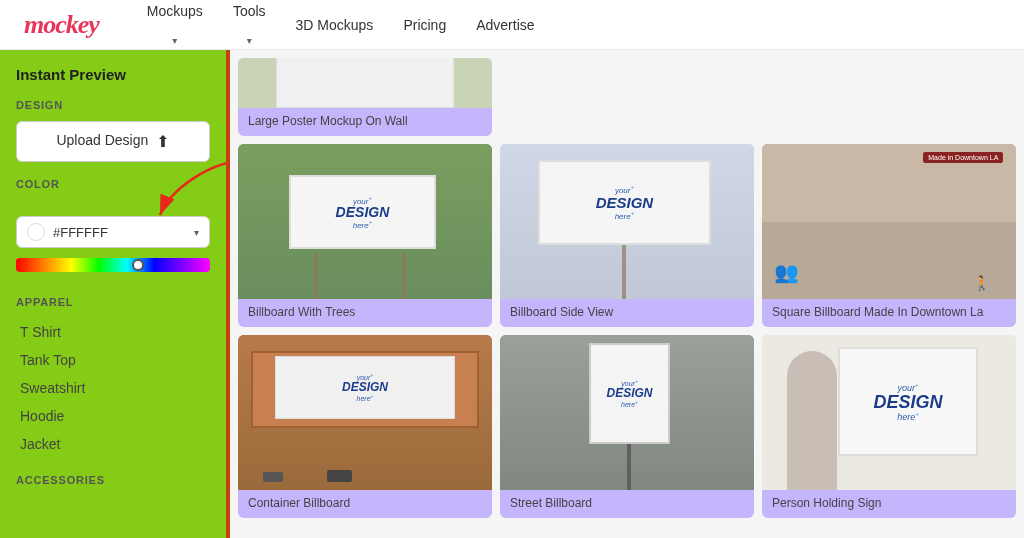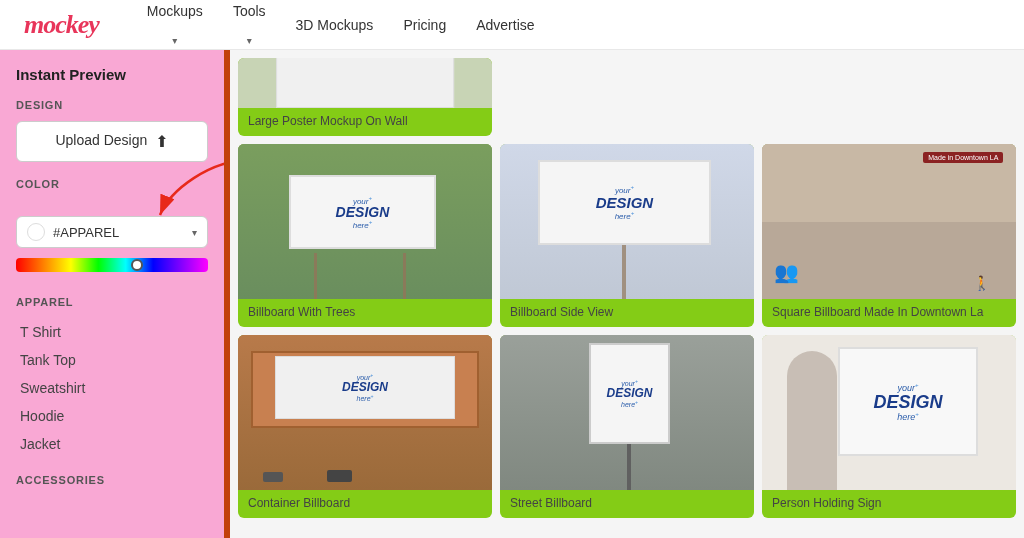--- a/index.html
+++ b/index.html
@@ -22,22 +22,22 @@
       padding: 6px 12px; font-size: 14px; color: #333;
       cursor: pointer; border-radius: 4px; flex-direction: column;
     }
     .nav-chevron { font-size: 10px; color: #666; }
 
     
     .layout { display: flex; height: calc(538px - 50px); }
 
     
     .sidebar {
-      width: 230px; min-width: 230px; background: #f9a8d4;
-      border-right: 6px solid #c2410c; padding: 16px;
+      width: 230px; min-width: 230px; background: #84cc16;
+      border-right: 4px solid #c2410c; padding: 16px;
       overflow-y: auto;
     }
     .sidebar-section-title {
       font-size: 11px; font-weight: 700; color: #555;
       letter-spacing: 0.8px; margin-bottom: 10px; margin-top: 16px;
     }
     .instant-preview-title {
       font-size: 15px; font-weight: 700; color: #222; margin-bottom: 14px;
     }
     .upload-btn {
@@ -75,21 +75,21 @@
     }
 
     .category-item {
       padding: 6px 4px; font-size: 14px; color: #444;
       cursor: pointer; border-radius: 4px;
     }
 
     
     .main-content { flex: 1; overflow-y: auto; padding: 0; background: #f5f5f5; }
 
-    .grid-item { background: #84cc16; border-radius: 6px; overflow: hidden; cursor: pointer; }
+    .grid-item { background: #c4b5fd; border-radius: 6px; overflow: hidden; cursor: pointer; }
 
     .grid-item-img {
       width: 100%; background: #ddd;
       display: flex; align-items: center; justify-content: center;
       overflow: hidden; position: relative;
     }
 
     .grid-item-label {
       padding: 6px 10px 8px; font-size: 12px; color: #444; font-weight: 500;
     }
@@ -142,21 +142,21 @@
 
     <div class="sidebar-section-title">DESIGN</div>
     <button class="upload-btn">
       <span>Upload Design</span>
       <span class="upload-icon">⬆</span>
     </button>
 
     <div class="color-label">COLOR</div>
     <div class="color-picker-row">
       <div class="color-circle"></div>
-      <span class="color-hex">#APPAREL</span>
+      <span class="color-hex">#FFFFFF</span>
       <span class="color-caret">▾</span>
     </div>
     <div class="color-gradient">
       <div class="color-gradient-thumb"></div>
     </div>
 
     <div class="sidebar-section-title" style="margin-top:24px;">APPAREL</div>
     <div class="category-item">T Shirt</div>
     <div class="category-item">Tank Top</div>
     <div class="category-item">Sweatshirt</div>

